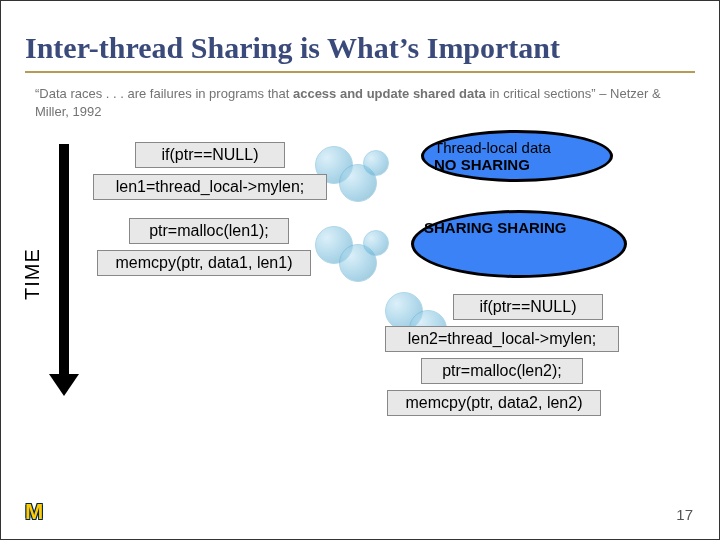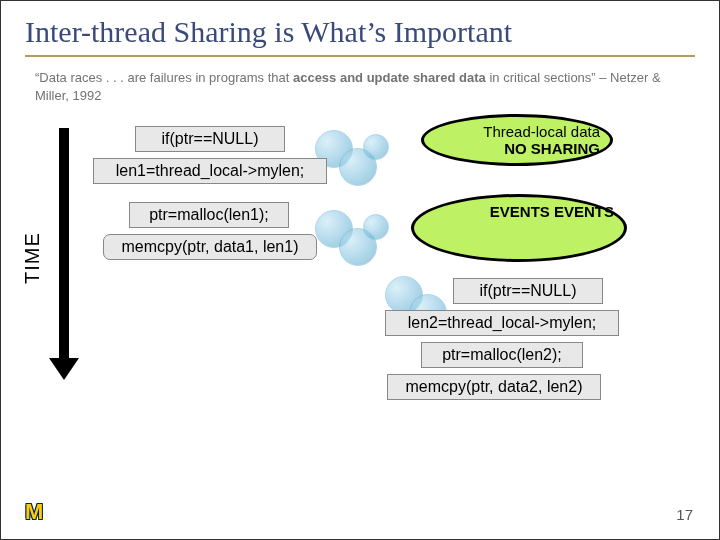--- a/index.html
+++ b/index.html
@@ -15,22 +15,23 @@
     width: 100%;
     height: 100%;
     border: 1px solid #333;
     position: relative;
     padding: 14px 24px;
   }
   .title {
     font-family: Georgia, 'Times New Roman', serif;
     font-size: 30px;
     color: #3a4a7a;
-    font-weight: normal;
+    font-weight: bold;
     margin-bottom: 6px;
+    margin-top: 16px;
   }
   .underline {
     height: 2px;
     background: #b89a57;
     margin: 0 0 12px 0;
   }
   .quote {
     font-size: 13px;
     color: #737373;
     line-height: 1.35;
@@ -81,22 +82,22 @@
     font-size: 16px;
     padding: 3px 16px;
     text-align: center;
     white-space: nowrap;
     color: #000;
   }
   .callout {
     position: absolute;
     border: 3px solid #000;
     border-radius: 50% / 50%;
-    background: #bef264;
-    text-align: right;
+    background: #3b82f6;
+    text-align: left;
     padding: 6px 10px;
     font-size: 15px;
     line-height: 1.15;
     color: #000;
   }
   .callout .l1 { display:block; }
   .callout .l2 { display:block; font-weight: bold; }
   
   .blob-group {
     position: absolute;
@@ -160,29 +161,29 @@
     </div>
 
     <div class="blob-group" style="left:360px; top:156px; width:100px; height:70px;">
       <div class="blob" style="left:0; top:2px;"></div>
       <div class="blob" style="left:24px; top:20px;"></div>
     </div>
 
     <div class="codebox" style="left:110px; top:8px; width:150px;">if(ptr==NULL)</div>
     <div class="codebox" style="left:68px; top:40px; width:234px;">len1=thread_local-&gt;mylen;</div>
     <div class="codebox" style="left:104px; top:84px; width:160px;">ptr=malloc(len1);</div>
-    <div class="codebox" style="left:78px; top:116px; width:214px;border-radius:7px;">memcpy(ptr, data1, len1)</div>
+    <div class="codebox" style="left:72px; top:116px; width:214px;">memcpy(ptr, data1, len1)</div>
 
     <div class="callout" style="left:396px; top:-4px; width:192px; height:52px;">
       <span class="l1">Thread-local data</span>
       <span class="l2">NO SHARING</span>
     </div>
 
     <div class="callout" style="left:386px; top:76px; width:216px; height:68px;">
-      <span class="l2">EVENTS EVENTS</span>
+      <span class="l2">SHARING SHARING</span>
     </div>
 
     <div class="codebox" style="left:428px; top:160px; width:150px;">if(ptr==NULL)</div>
     <div class="codebox" style="left:360px; top:192px; width:234px;">len2=thread_local-&gt;mylen;</div>
     <div class="codebox" style="left:396px; top:224px; width:162px;">ptr=malloc(len2);</div>
     <div class="codebox" style="left:362px; top:256px; width:214px;">memcpy(ptr, data2, len2)</div>
 
   </div>
 
   <div class="logo">M</div>

